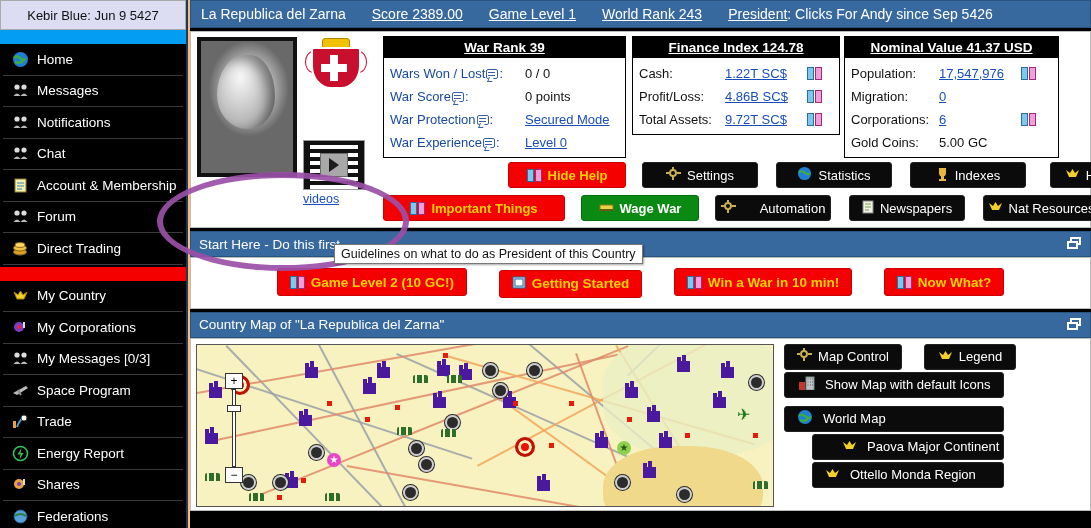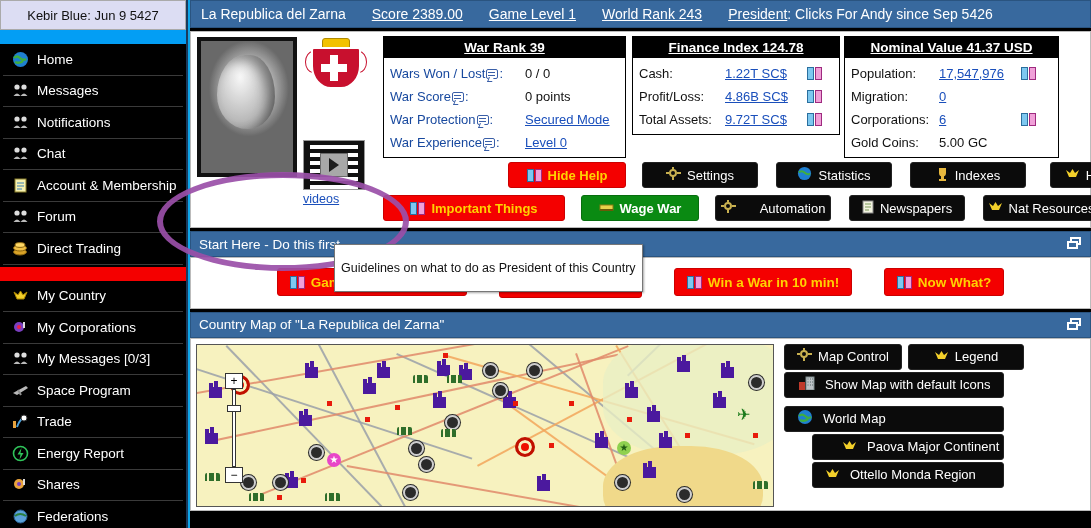--- a/index.html
+++ b/index.html
@@ -3,21 +3,21 @@
 <meta charset="utf-8">
 <style>
   * { box-sizing: border-box; margin: 0; padding: 0; }
   html, body {
     width: 1091px; height: 528px;
     overflow: hidden;
     background: #000;
     font-family: "Liberation Sans", sans-serif;
     font-size: 13px;
   }
-  #app { position: relative; width: 1091px; height: 528px; background: #0ea5e9; }
+  #app { position: relative; width: 1091px; height: 528px; background: #fdba74; }
 
   
   #sidebar {
     position: absolute; left: 0; top: 0; width: 188px; height: 528px;
     background: #000; border-right: 2px solid #1b3a5c;
   }
   .sb-world {
     height: 30px; background: #dcddf3; color: #111;
     display: flex; align-items: center; justify-content: center;
     font-size: 13px; border: 1px solid #aaa;
@@ -230,21 +230,21 @@
   .zoomctl .zhandle {
     position:absolute; left:2px; top:32px; width:14px; height:7px;
     background:#fff; border:1px solid #333;
   }
   .zoomctl .zbtm { position:absolute; left:0; bottom:0; }
 
   
   #tooltip {
     position:absolute; left:334px; top:244px;
     background:#fff; border:1px solid #777; color:#111;
-    font-size:12.5px; padding:16px 6px; white-space:nowrap; z-index:60;
+    font-size:12.5px; padding:2px 6px; white-space:nowrap; z-index:60;
     box-shadow: 1px 1px 2px rgba(0,0,0,.35);
   }
   #ellipse {
     position:absolute; left:157px; top:172px; width:252px; height:99px;
     border: 6px solid #9a4fa8; border-radius:50%;
     z-index:55; pointer-events:none; opacity:.92;
   }
 </style>
 </head>
 <body>
@@ -774,21 +774,21 @@
         <div class="mapctl-row">
           <button class="btn" style="width:118px;">
             <span>
               <svg width="15" height="14" viewBox="0 0 15 14">
                   <circle cx="7" cy="6" r="3" fill="none" stroke="#c8b050" stroke-width="2"></circle>
                   <path d="M7 0v3M7 9v4M0 6h3M11 6h4" stroke="#c8b050" stroke-width="2"></path>
                 </svg>
             </span>
             <span>Map Control</span>
           </button>
-          <button class="btn" style="width:116px;">
+          <button class="btn" style="width:92px;margin-left:16px;">
             <span>
               <svg width="15" height="13" viewBox="0 0 15 13">
                   <path d="M1 3 l3 7 h7 l3-7 -4 3 -2.5-4 -2.5 4 z" fill="#f2cf2a"></path>
                 </svg>
             </span>
             <span>Legend</span>
           </button>
         </div>
         <button class="btn" style="width:220px; justify-content:flex-start; padding-left:14px; gap:10px;">
           <span>

